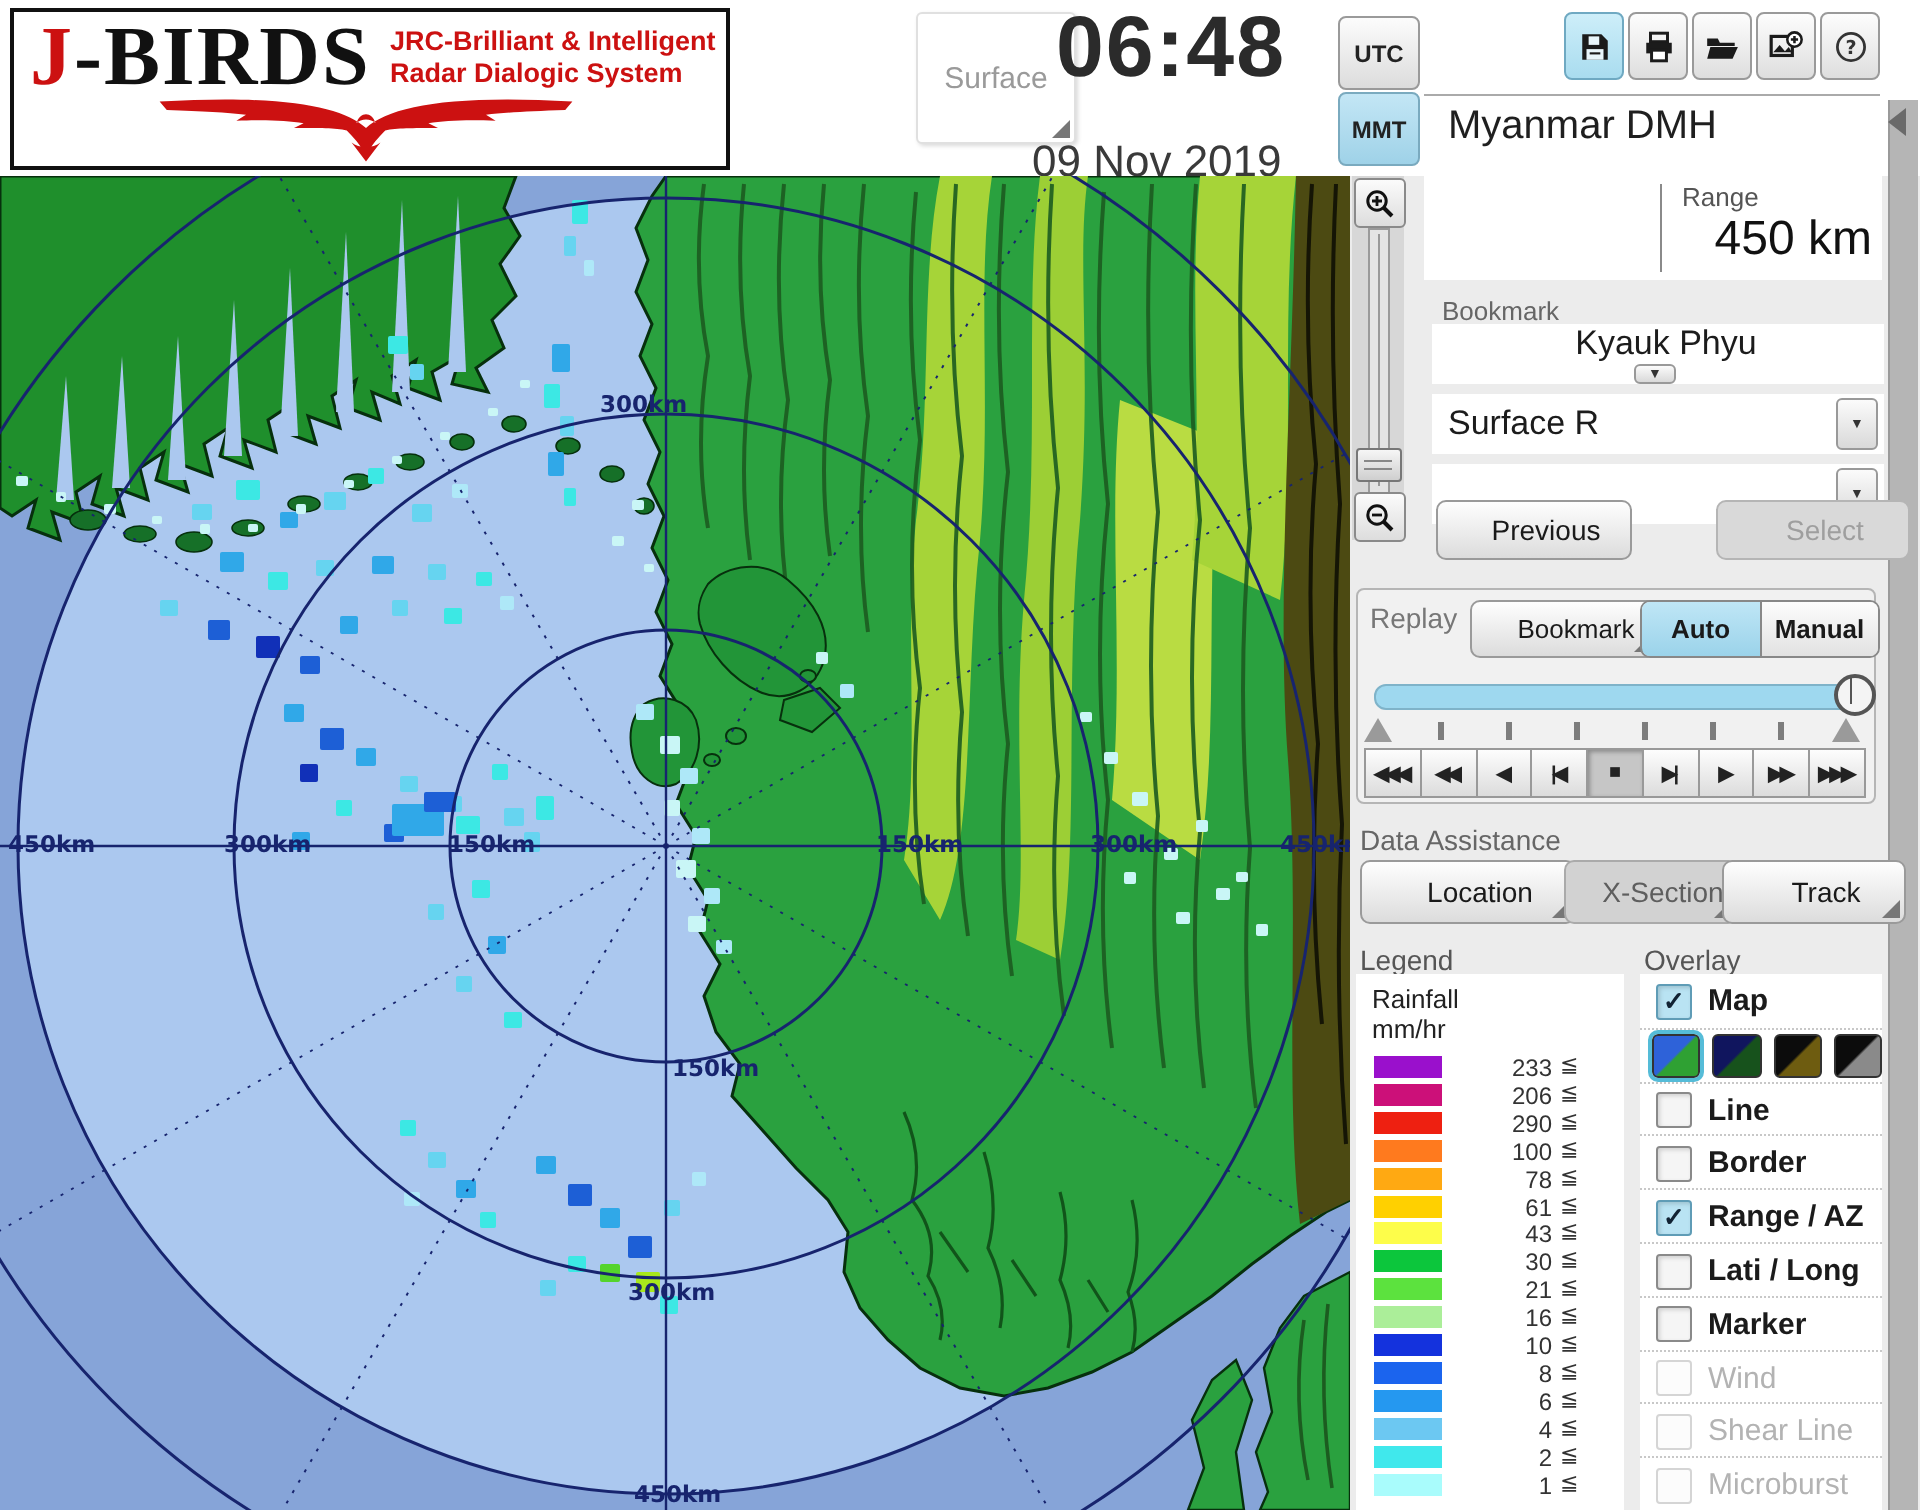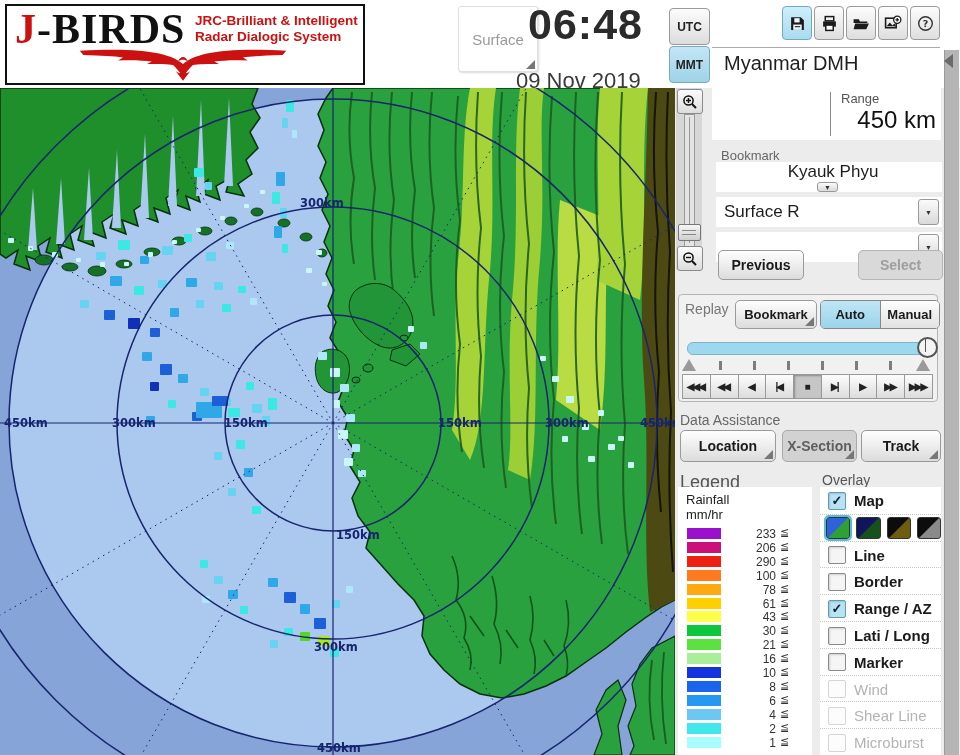--- a/index.html
+++ b/index.html
@@ -42,21 +42,21 @@
   #range-divider{left:830px;top:92px;width:1px;height:44px;background:#8a8a8a;}
   #range-label{left:841px;top:91px;font-size:13px;color:#555;}
   #range-value{left:836px;top:106px;width:100px;text-align:right;font-size:24px;color:#111;}
   #selection-label{left:721px;top:148px;font-size:13px;color:#666;}
   .combo{left:716px;width:226px;height:30px;background:#fff;display:flex;align-items:center;}
   .combo-text{flex:1;padding-left:8px;font-size:17px;color:#1c1c1c;}
   .combo-btn{width:19px;height:24px;margin-right:3px;border:1px solid #999;border-radius:3px;
       background:linear-gradient(#fbfbfb,#d9d9d9);display:flex;align-items:center;justify-content:center;
       font-size:7px;color:#333;}
   .push-btn{border:1px solid #9a9a9a;border-radius:5px;background:linear-gradient(#fefefe,#dcdcdc);
-      font-size:14px;font-weight:bold;color:#1a1a1a;display:flex;align-items:center;justify-content:center;}
+      font-size:14px;font-weight:normal;color:#1a1a1a;display:flex;align-items:center;justify-content:center;padding-left:12px;}
   #previous-btn{left:718px;top:250px;width:84px;height:28px;}
   #select-btn{left:858px;top:250px;width:83px;height:28px;background:#d9d9d9;color:#9e9e9e;
       border-color:#b5b5b5;}
   
   #replay-panel{left:678px;top:294px;width:258px;height:106px;border:1px solid #b5b5b5;
       border-radius:4px;background:#f1f1f1;}
   #replay-label{left:6px;top:6px;font-size:14px;color:#777;}
   #bookmark-btn{left:56px;top:5px;width:80px;height:27px;font-size:13px;}
   #auto-manual{left:141px;top:5px;width:118px;height:27px;display:flex;border:1px solid #888;
       border-radius:5px;overflow:hidden;}
@@ -77,21 +77,21 @@
       display:flex;align-items:center;justify-content:center;font-size:10px;font-weight:bold;color:#222;
       letter-spacing:-2px;padding-right:2px;}
   .pb-btn.active{background:#c6c6c6;box-shadow:inset 1px 1px 2px rgba(0,0,0,.3);}
   
   #da-label{left:680px;top:412px;font-size:14px;color:#666;}
   .da-btn{top:430px;height:30px;font-size:14px;}
   #da-btn-0{left:680px;width:94px;}
   #da-btn-1{left:782px;width:73px;background:#d2d2d2;color:#5e5e5e;border-color:#aaa;}
   #da-btn-2{left:861px;width:78px;}
   
-  #legend-label{left:680px;top:472px;font-size:18px;color:#555;}
+  #legend-label{left:680px;top:472px;font-size:14px;color:#555;}
   #overlay-label{left:822px;top:472px;font-size:14px;color:#555;}
   #legend-panel{left:678px;top:487px;width:134px;height:268px;background:#fff;overflow:hidden;}
   #legend-title1{position:absolute;left:8px;top:5px;font-size:13px;color:#222;}
   #legend-title2{position:absolute;left:8px;top:20px;font-size:13px;color:#222;}
   .lg-row{position:absolute;left:0;width:134px;height:12px;padding-left:48px;}
   .lg-swatch{position:absolute;left:9px;top:0;width:34px;height:11px;}
   .lg-val{position:absolute;left:46px;top:-1px;width:52px;text-align:right;font-size:12px;color:#333;}
   .lg-le{position:absolute;left:102px;top:-2px;font-size:11px;color:#333;}
   
   #overlay-panel{left:820px;top:487px;width:121px;height:268px;background:#fff;overflow:hidden;}

